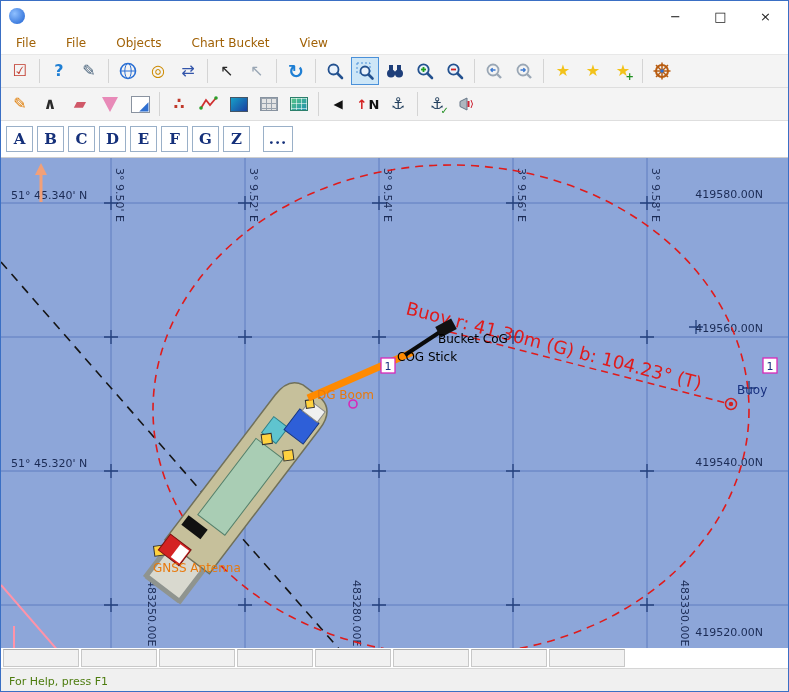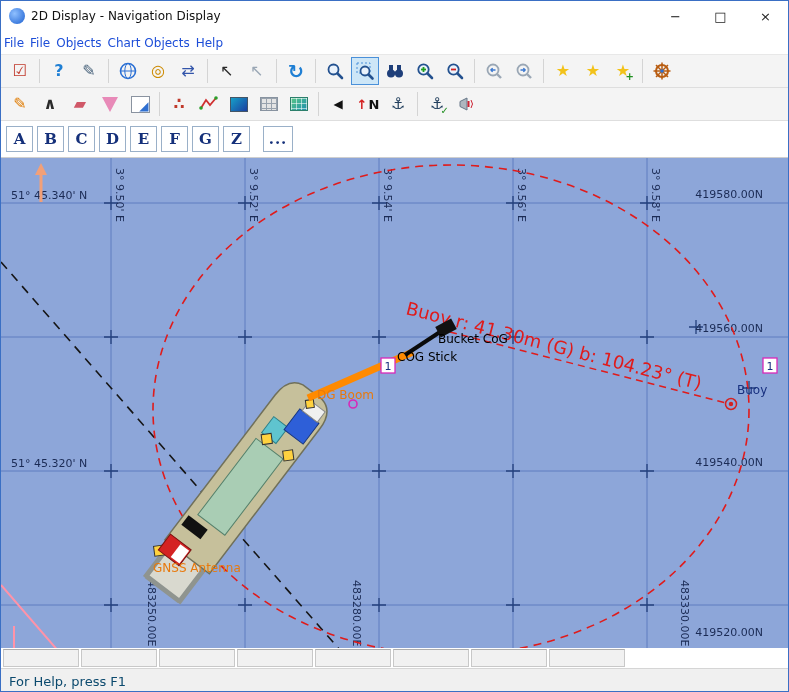--- a/index.html
+++ b/index.html
@@ -11,21 +11,21 @@
   *{box-sizing:border-box; margin:0; padding:0;}
   body{font-family:"DejaVu Sans", sans-serif; background:#fff;}
   .window{width:789px; height:692px; border:1px solid var(--window_border); display:flex; flex-direction:column; overflow:hidden; background:#fff;}
   .titlebar{height:30px; display:flex; align-items:center; background:#fff; flex:0 0 auto;}
   .app-icon{width:16px; height:16px; border-radius:50%; margin:0 6px 0 8px;
     background:radial-gradient(circle at 35% 35%, #8fc0ff, #1b5fd0);}
   .title{font-size:12px; color:#111;}
   .win-controls{margin-left:auto; display:flex; height:100%;}
   .win-btn{width:45px; height:100%; border:0; background:transparent; font-size:13px; color:#222; font-family:inherit;}
   .menubar{height:24px; display:flex; align-items:center; background:#fff; border-bottom:1px solid #e8e8e8; flex:0 0 auto;}
-  .menu-item{font-size:12px; color:#1d4ed8; padding:3px 3px;}
+  .menu-item{font-size:12px; color:#a16207; padding:3px 15px;}
   .toolbar{height:33px; display:flex; align-items:center; background:var(--chrome); border-bottom:1px solid #dedede; padding-left:4px; flex:0 0 auto;}
   .tb-btn{width:28px; height:28px; display:flex; align-items:center; justify-content:center; border:1px solid transparent; background:transparent; margin:0 1px; font-family:inherit;}
   .tb-btn.pressed{background:var(--pressed); border-color:#4a90d9;}
   .tb-sep{width:1px; height:24px; background:#d4d4d4; margin:0 4px;}
   .g{font-size:16px; line-height:1;}
   .c-red{color:#c0392b;} .c-blue{color:#1f7fd4; font-weight:bold;} .c-steel{color:#47617a;}
   .c-amber{color:#cc8a00;} .c-blue2{color:#3355aa;} .c-dark{color:#2a2a2a;}
   .c-gray{color:#9aa7b5;} .c-gold{color:#f2c21a;} .c-orange{color:#e07b00;}
   .c-pink{color:#d05868;} .c-navy{color:#23405e;} .c-green{color:#1f8f1f; font-size:10px; font-weight:bold;}
   .c-black{color:#111; font-size:12px;}
@@ -64,43 +64,42 @@
   .ar{text-anchor:end;}
   .lbl{font-size:12px; fill:#000;}
   .lbl.o{fill:var(--label_orange);}
   .lbl.n{fill:var(--navy_text);}
   .bearing{font-size:18px; fill:var(--danger_red);}
   .mkr{fill:#fff; stroke:var(--magenta); stroke-width:1.3;}
   .mkt{font-size:11px; fill:var(--navy_text); text-anchor:middle;}
   .mag-pt{fill:none; stroke:var(--magenta); stroke-width:1.6;}
   .panelrow{height:20px; display:flex; align-items:stretch; background:#fff; padding:1px 0 1px 2px; flex:0 0 auto;}
   .seg{width:76px; margin-right:2px; background:#f1f1f1; border:1px solid #c8c8c8; border-top-color:#adadad;}
-  .statusbar{height:25px; background:#f0f0f0; border-top:1px solid #d5d5d5; display:flex; align-items:center; padding-left:8px; font-size:13px; color:#0c4a6e; flex:1 0 auto;}
+  .statusbar{height:25px; background:#f0f0f0; border-top:1px solid #d5d5d5; display:flex; align-items:center; padding-left:8px; font-size:11px; color:#4d7c0f; flex:1 0 auto;}
 </style>
 </head>
 <body>
 
 <div class="window">
 
   <div class="titlebar">
     <span class="app-icon"></span>
-    <span class="title">2D Display - Navigation Display</span>
     <div class="win-controls">
       <button class="win-btn">−</button>
       <button class="win-btn">□</button>
       <button class="win-btn">×</button>
     </div>
   </div>
 
   <div class="menubar">
     <span class="menu-item">File</span>
     <span class="menu-item">File</span>
     <span class="menu-item">Objects</span>
-    <span class="menu-item">Chart Objects</span>
-    <span class="menu-item">Help</span>
+    <span class="menu-item">Chart Bucket</span>
+    <span class="menu-item">View</span>
   </div>
 
   <div class="toolbar">
     <button class="tb-btn">
         <span class="g c-red">☑</span>
       </button>
     <div class="tb-sep"></div>
     <button class="tb-btn">
         <span class="g c-blue">?</span>
       </button>

